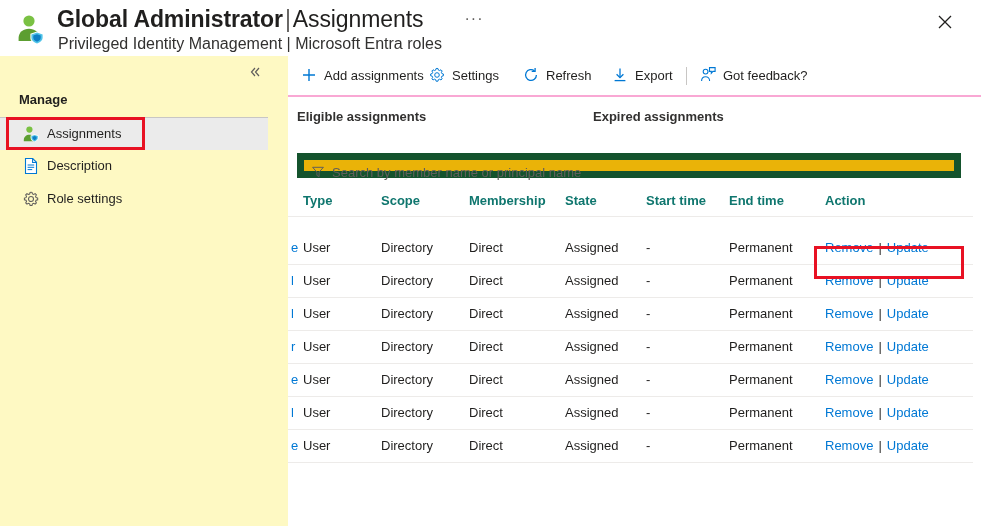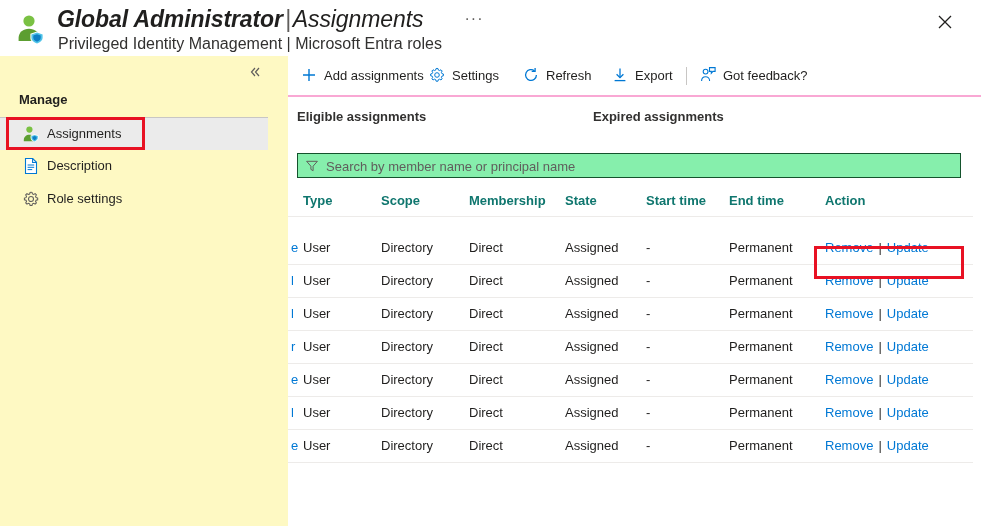--- a/index.html
+++ b/index.html
@@ -31,21 +31,20 @@
     width: 34px; height: 34px;
   }
   #header-title {
     position: absolute;
     left: 57px; top: 4px;
     font-size: 23px;
     line-height: 30px;
     letter-spacing: -0.1px;
     white-space: nowrap;
     color: #201f1e;
-    font-style: italic;
   }
   #header-title .strong {
     font-weight: bold;
   }
   #header-title .sep {
     font-weight: normal;
     color: #605e5c;
     padding: 0 2px;
   }
   #header-title .light {
@@ -218,22 +217,22 @@
   #tab-eligible { left: 9px; }
   #tab-active { left: 157px; }
   #tab-expired { left: 305px; }
 
   
   #search-box {
     position: absolute;
     left: 9px; top: 97px;
     width: 664px;
     height: 25px;
-    border: 1px solid #14532d;
-    background: #86efac;
+    border: 7px solid #14532d;
+    background: #eab308;
     box-sizing: border-box;
   }
   #search-icon {
     position: absolute;
     left: 7px; top: 5px;
     width: 14px; height: 14px;
   }
   #search-input {
     position: absolute;
     left: 26px; top: 0;

